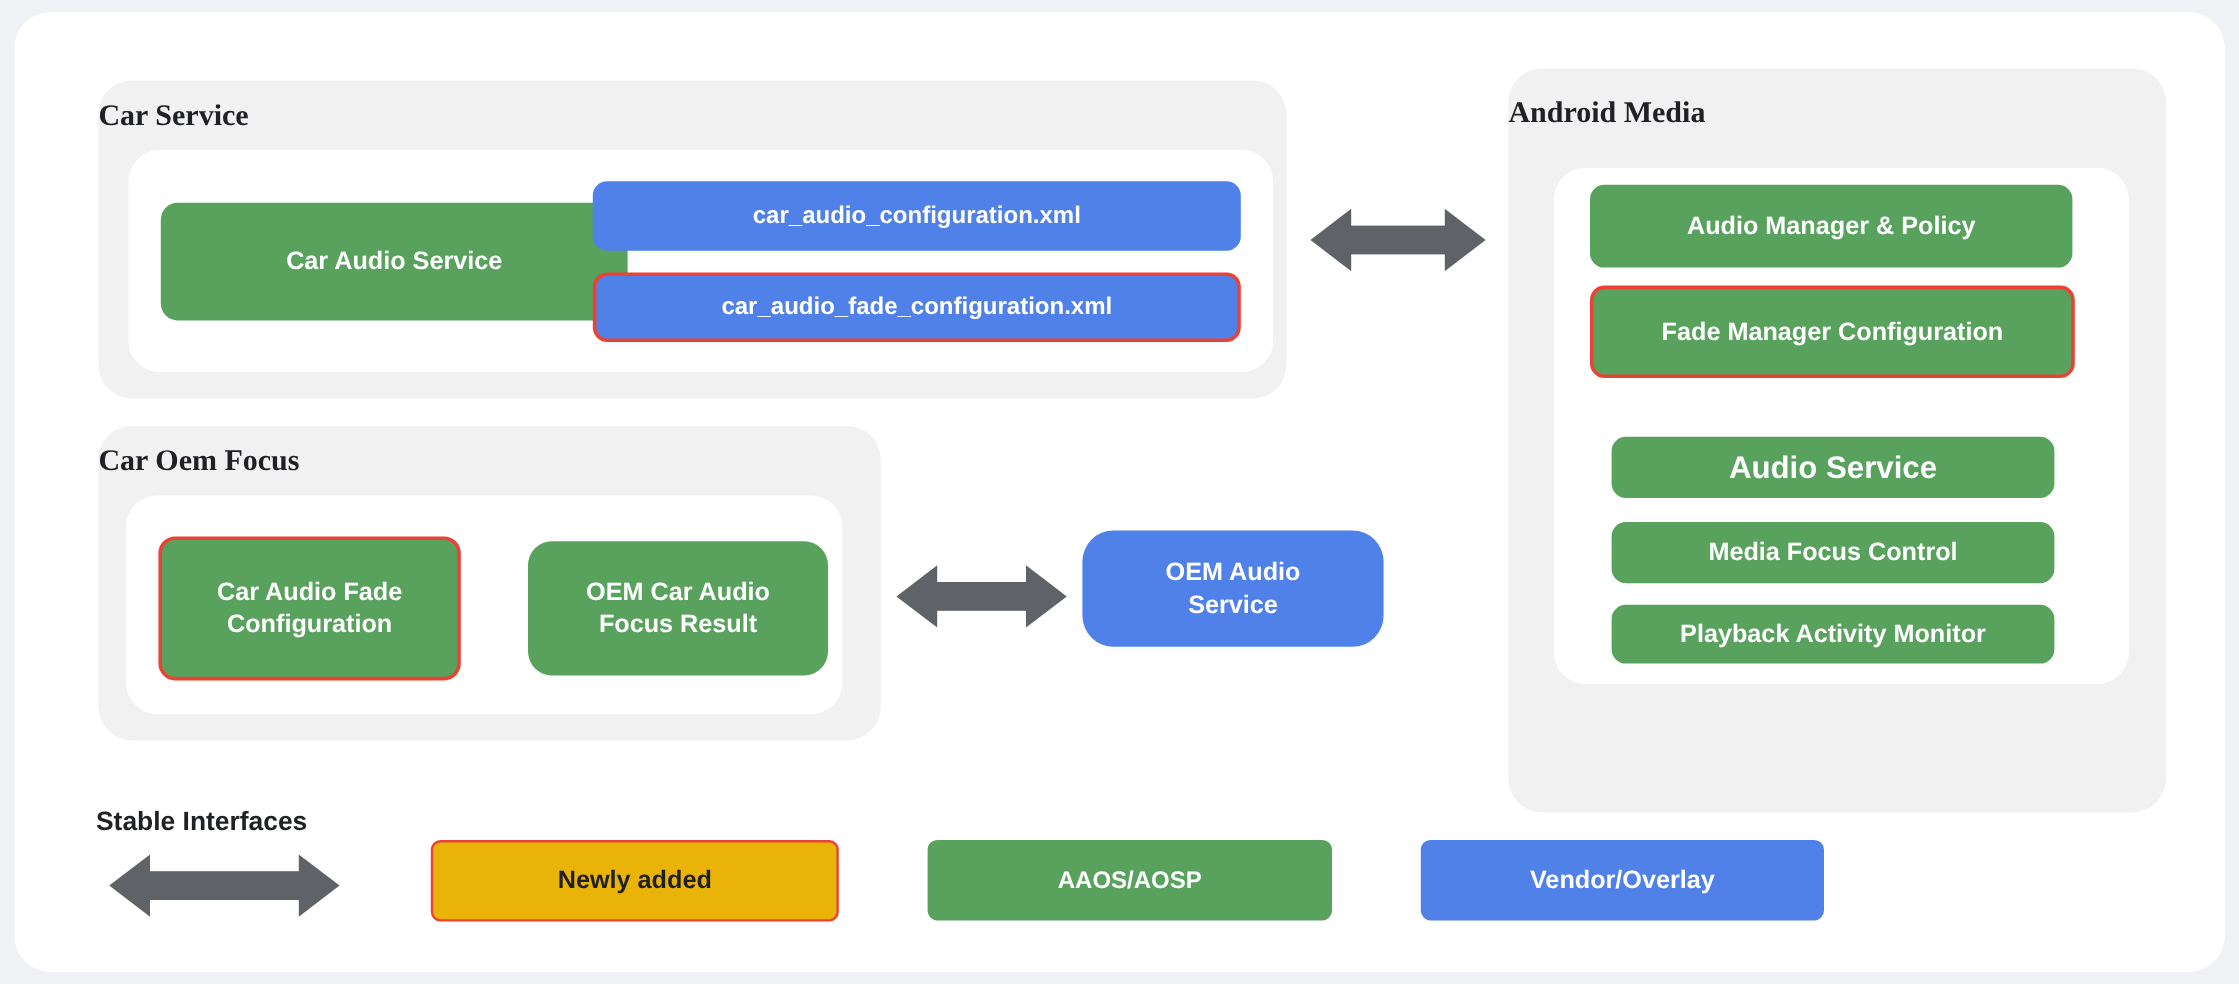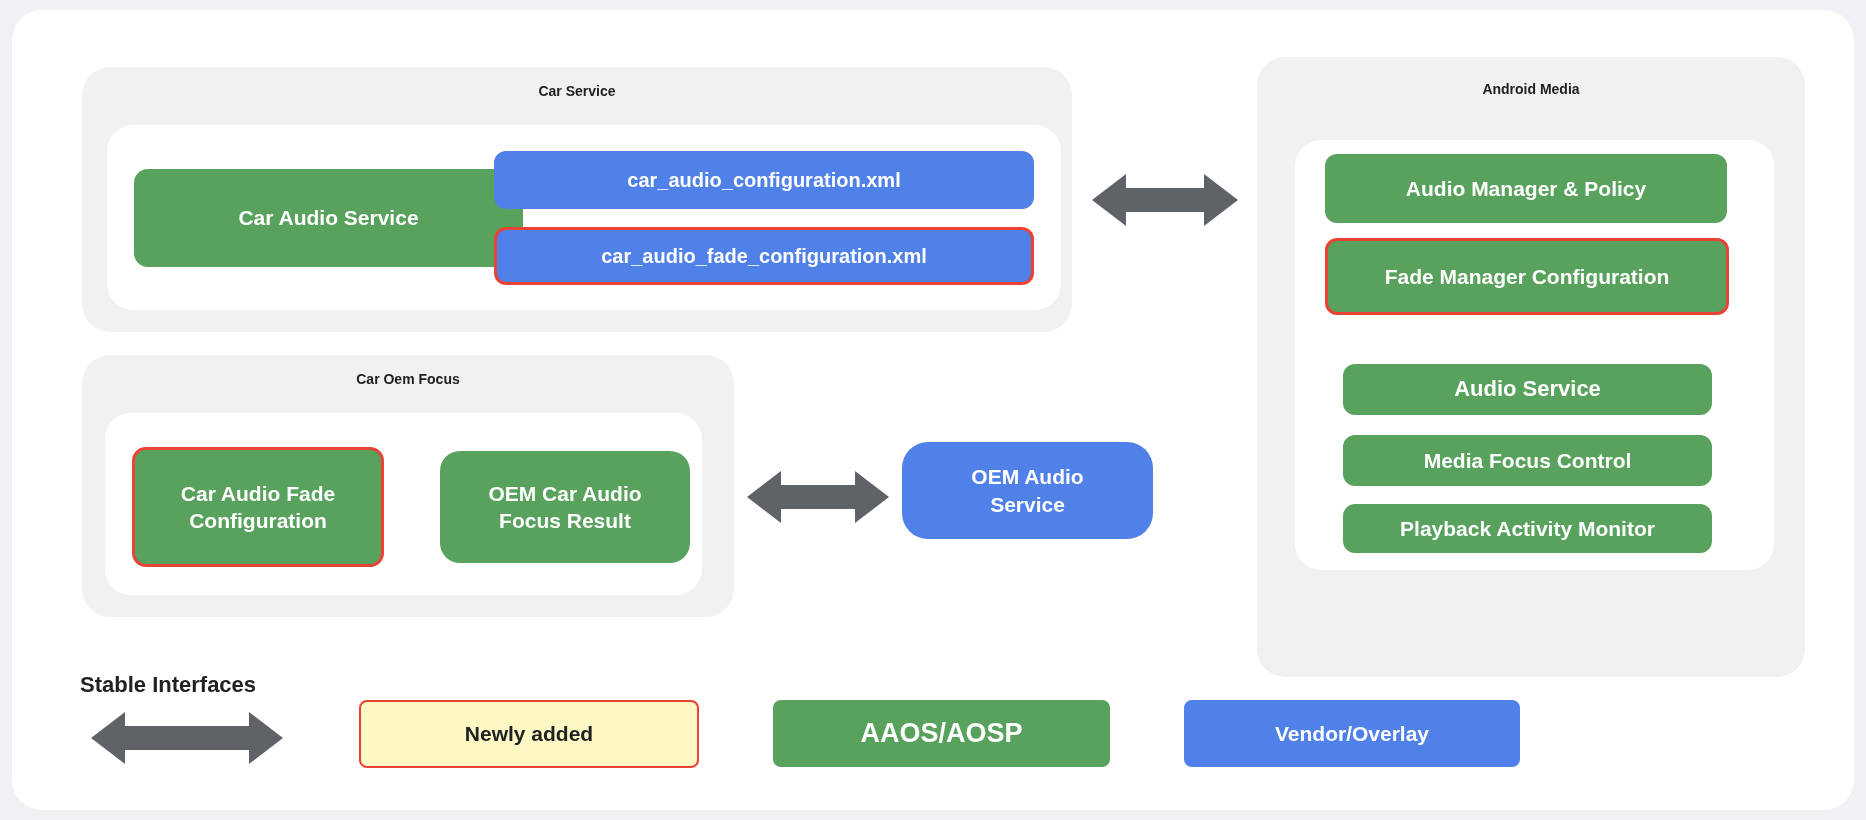--- a/index.html
+++ b/index.html
@@ -20,22 +20,22 @@
     font-family:"Liberation Sans", sans-serif;
     position:relative;
     overflow:hidden;
   }
   .canvas {
     position:absolute; left:12px; top:10px; width:1842px; height:800px;
     background:var(--canvas-background); border-radius:30px;
   }
   .panel { position:absolute; background:var(--panel-background); border-radius:28px; }
   .panel-title {
-    position:absolute; left:0; right:0; text-align:center;
-    font-size:14px; font-weight:bold; color:var(--title-text);
+    position:absolute; left:0; right:0; text-align:left;
+    font-size:25px; font-weight:bold; color:var(--title-text);font-family:Liberation Serif, serif;
   }
   .inner { position:absolute; background:#ffffff; border-radius:26px; }
   .box {
     position:absolute; display:flex; align-items:center; justify-content:center;
     text-align:center; font-weight:bold; color:var(--box-text);
     border-radius:12px; line-height:1.3;
   }
   .box.green { background:var(--aaos-green); }
   .box.blue  { background:var(--vendor-blue); }
   .box.newly { border:3px solid var(--newly-added-red); }
@@ -60,45 +60,45 @@
     left:890px; top:432px; width:251px; height:97px;
     font-size:21px; padding:0 45px; border-radius:26px;
   }
 
   
   #panel-android-media { left:1245px; top:47px; width:548px; height:620px; }
   #panel-android-media .panel-title { top:24px; }
   #am-inner { left:38px; top:83px; width:479px; height:430px; }
   #box-amp  { left:30px; top:14px;  width:402px; height:69px; font-size:21px; }
   #box-fmc  { left:30px; top:98px;  width:404px; height:77px; font-size:21px; }
-  #box-as   { left:48px; top:224px; width:369px; height:51px; font-size:22px; }
+  #box-as   { left:48px; top:224px; width:369px; height:51px; font-size:26px; }
   #box-mfc  { left:48px; top:295px; width:369px; height:51px; font-size:21px; }
   #box-pam  { left:48px; top:364px; width:369px; height:49px; font-size:21px; }
 
   
   .arrow { position:absolute; display:flex; align-items:center; }
   .arrow .head { width:0; height:0; border-top:26px solid transparent; border-bottom:26px solid transparent; }
   .arrow .head.left  { border-right:34px solid var(--arrow-gray); }
   .arrow .head.right { border-left:34px solid var(--arrow-gray); }
   .arrow .shaft { flex:1; height:24px; background:var(--arrow-gray); margin:0 -2px; }
   #arrow-top    { left:1080px; top:164px; width:146px; height:52px; }
   #arrow-mid    { left:735px;  top:461px; width:142px; height:52px; }
   #arrow-legend { left:79px;   top:702px; width:192px; height:52px; }
 
   
   #legend-stable-label {
     position:absolute; left:68px; top:650px;
     font-size:22px; font-weight:bold; color:var(--title-text);margin-top:12px;
   }
   #legend-newly {
     left:347px; top:690px; width:340px; height:68px;
-    background:#fef9c3; border:2px solid var(--newly-added-red);
+    background:#eab308; border:2px solid var(--newly-added-red);
     border-radius:8px; color:var(--title-text); font-size:21px;
   }
-  #legend-aaos   { left:761px;  top:690px; width:337px; height:67px; border-radius:8px; font-size:27px; }
+  #legend-aaos   { left:761px;  top:690px; width:337px; height:67px; border-radius:8px; font-size:20px; }
   #legend-vendor { left:1172px; top:690px; width:336px; height:67px; border-radius:8px; font-size:21px; }
 </style>
 </head>
 <body>
 
 <div class="canvas">
 
   <section class="panel" id="panel-car-service">
     <h2 class="panel-title">Car Service</h2>
     <div class="inner" id="cs-inner">

